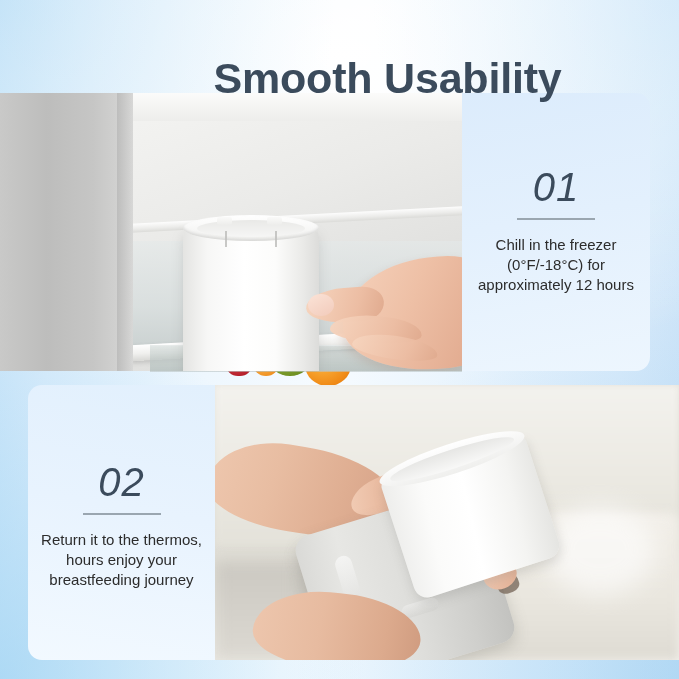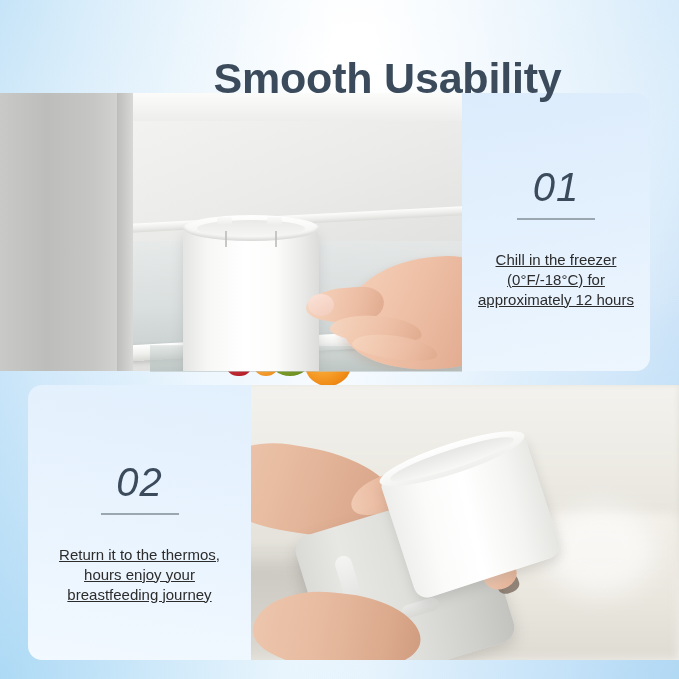--- a/index.html
+++ b/index.html
@@ -435,21 +435,20 @@
   }
 
   
   #card-two {
     position: absolute;
     left: 28px; top: 385px;
     width: 187px; height: 275px;
     background: linear-gradient(190deg, #e2f0fd 0%, #e8f3fe 45%, #f2f9ff 100%);
     border-radius: 14px 0 0 14px;
     z-index: 4;
-    padding-left: 36px;
   }
 
   
   .card-inner {
     position: absolute;
     left: 0;
     width: 100%;
     text-align: center;
   }
   .step-num {
@@ -461,27 +460,26 @@
     line-height: 1;
     margin-top: 12px;
   }
   .step-rule {
     width: 78px;
     height: 1.5px;
     background: #9aa6b0;
     margin: 11px auto 0 auto;
   }
   .step-text {
-    margin-top: 30px;
+    margin-top: 15px;
     font-size: 15px;
     line-height: 20px;
     color: #2c2c2c;
     padding: 0 6px;
     white-space: pre-line;
-    text-decoration: underline;
   }
 
   #card-one .card-inner { top: 62px; }
   #card-two .card-inner { top: 65px; }
 </style>
 </head>
 <body>
 
 <div id="page">
 

